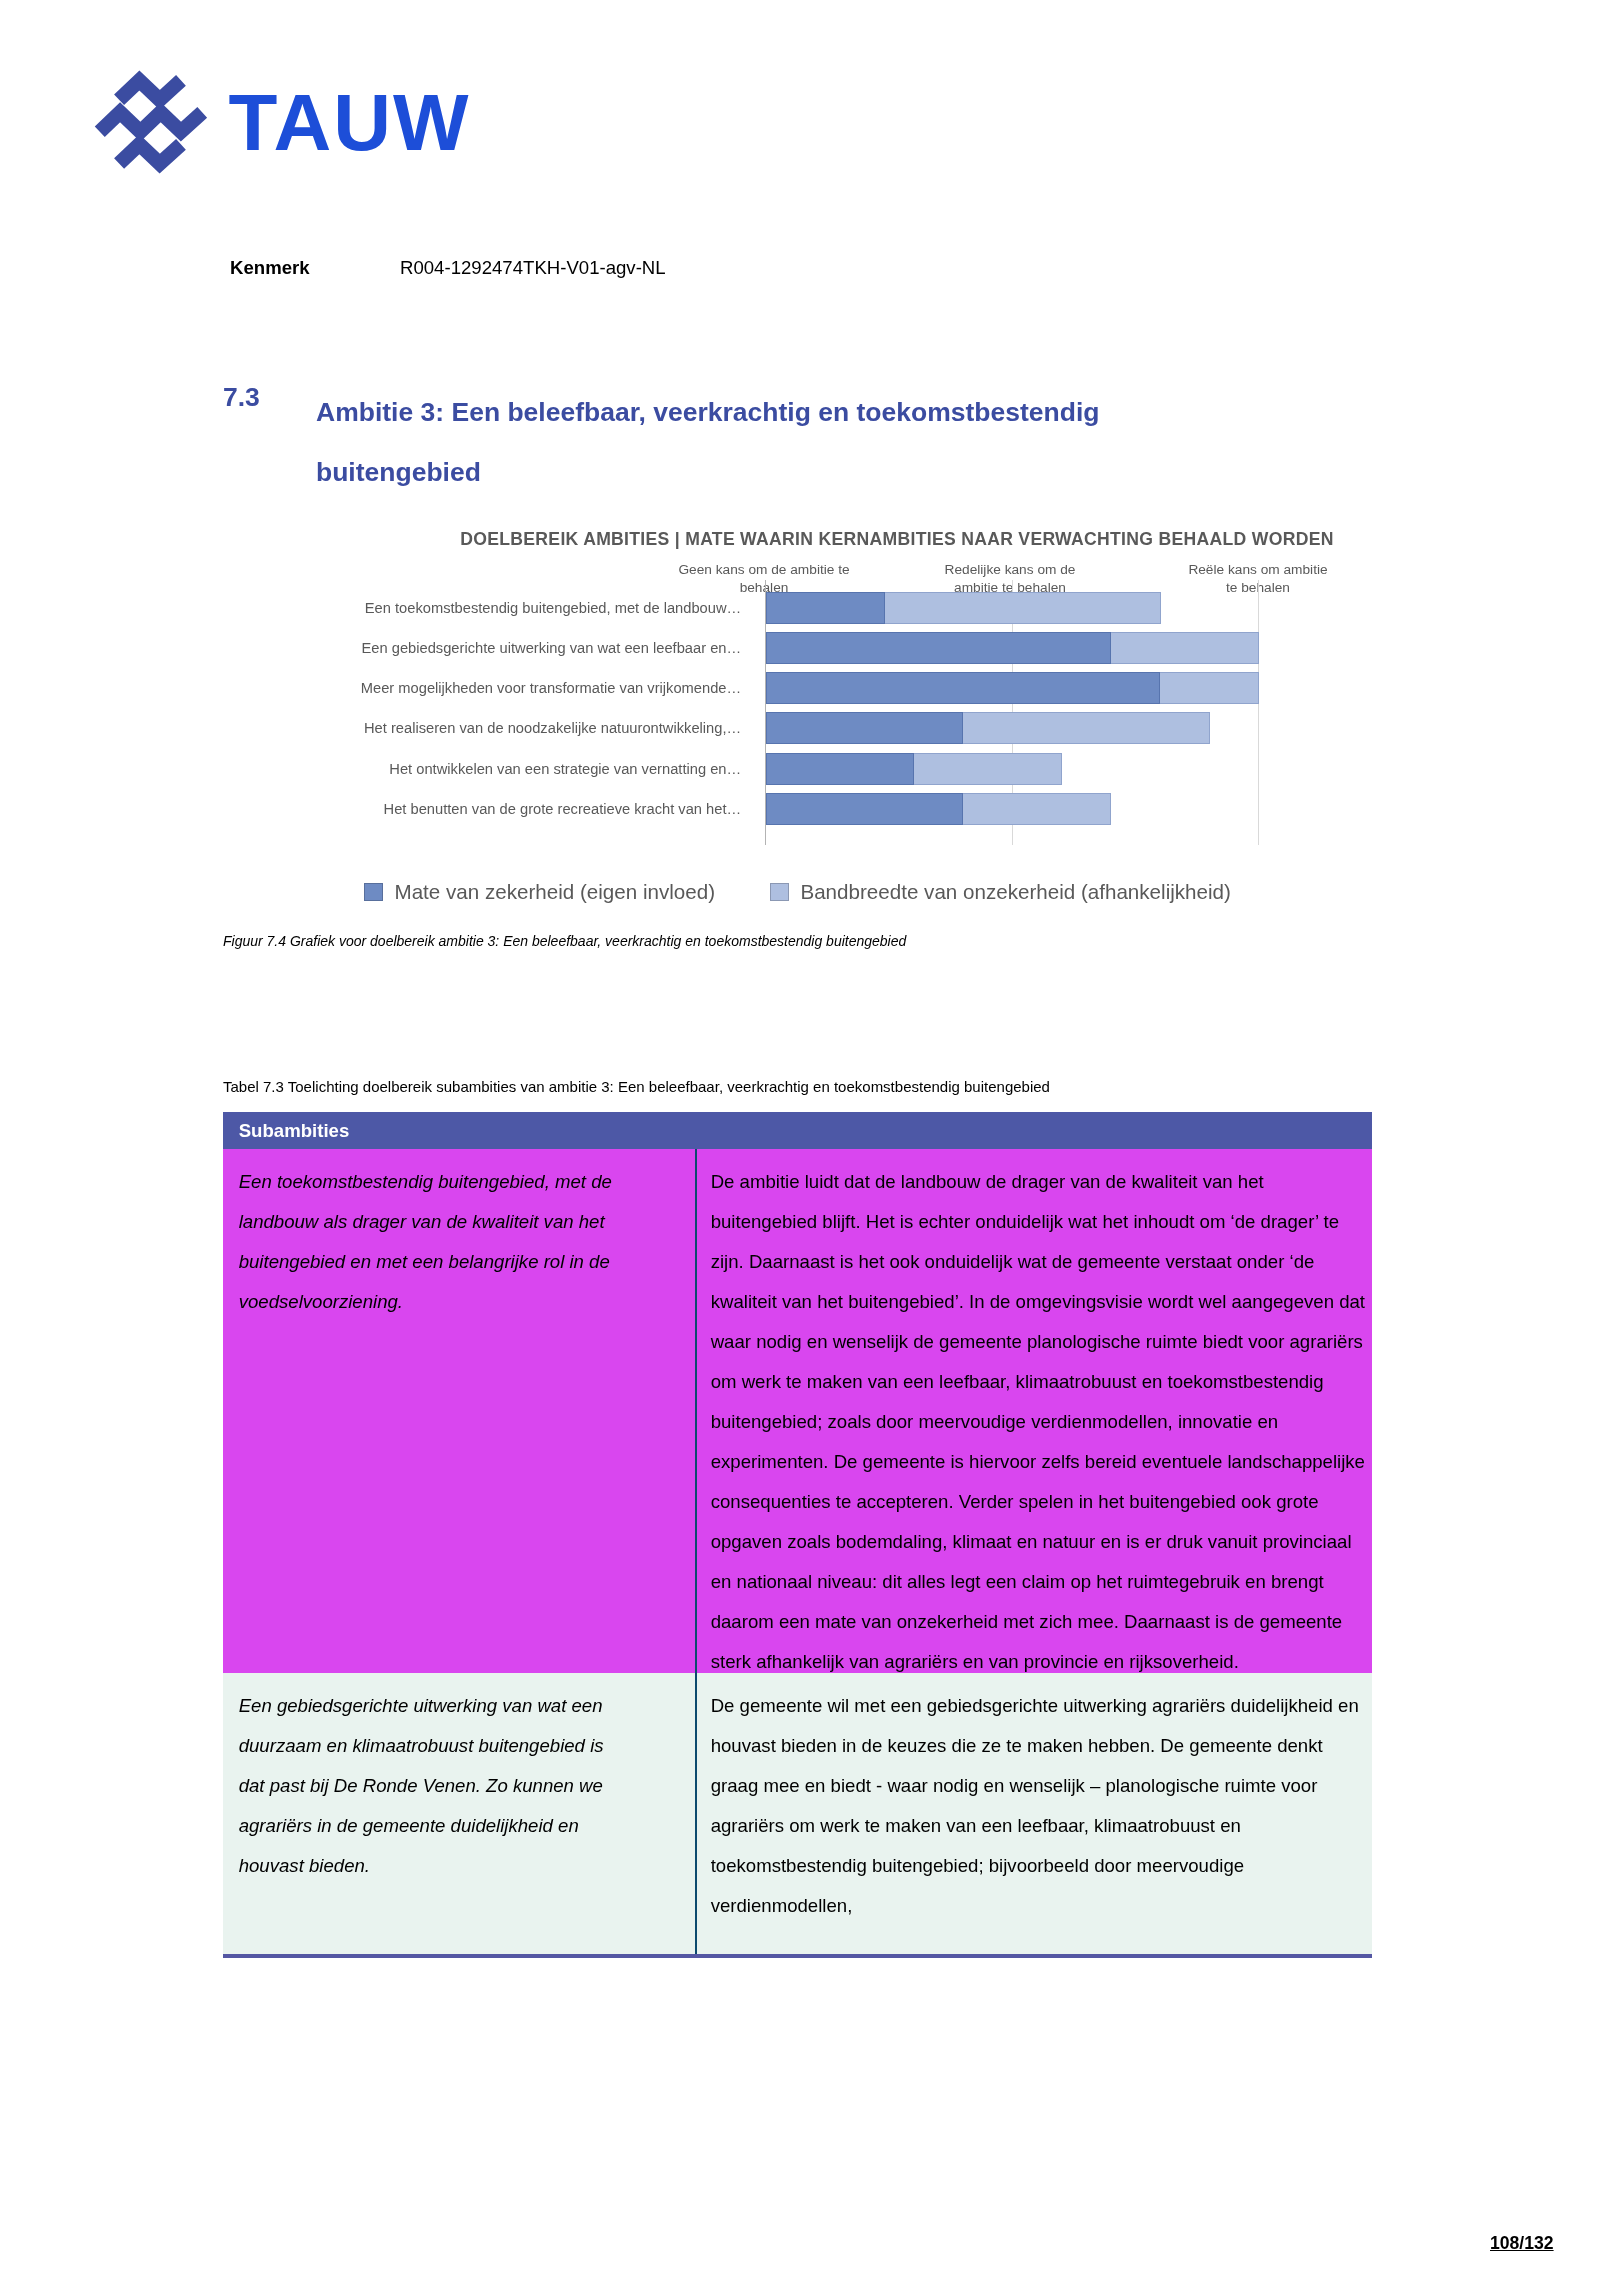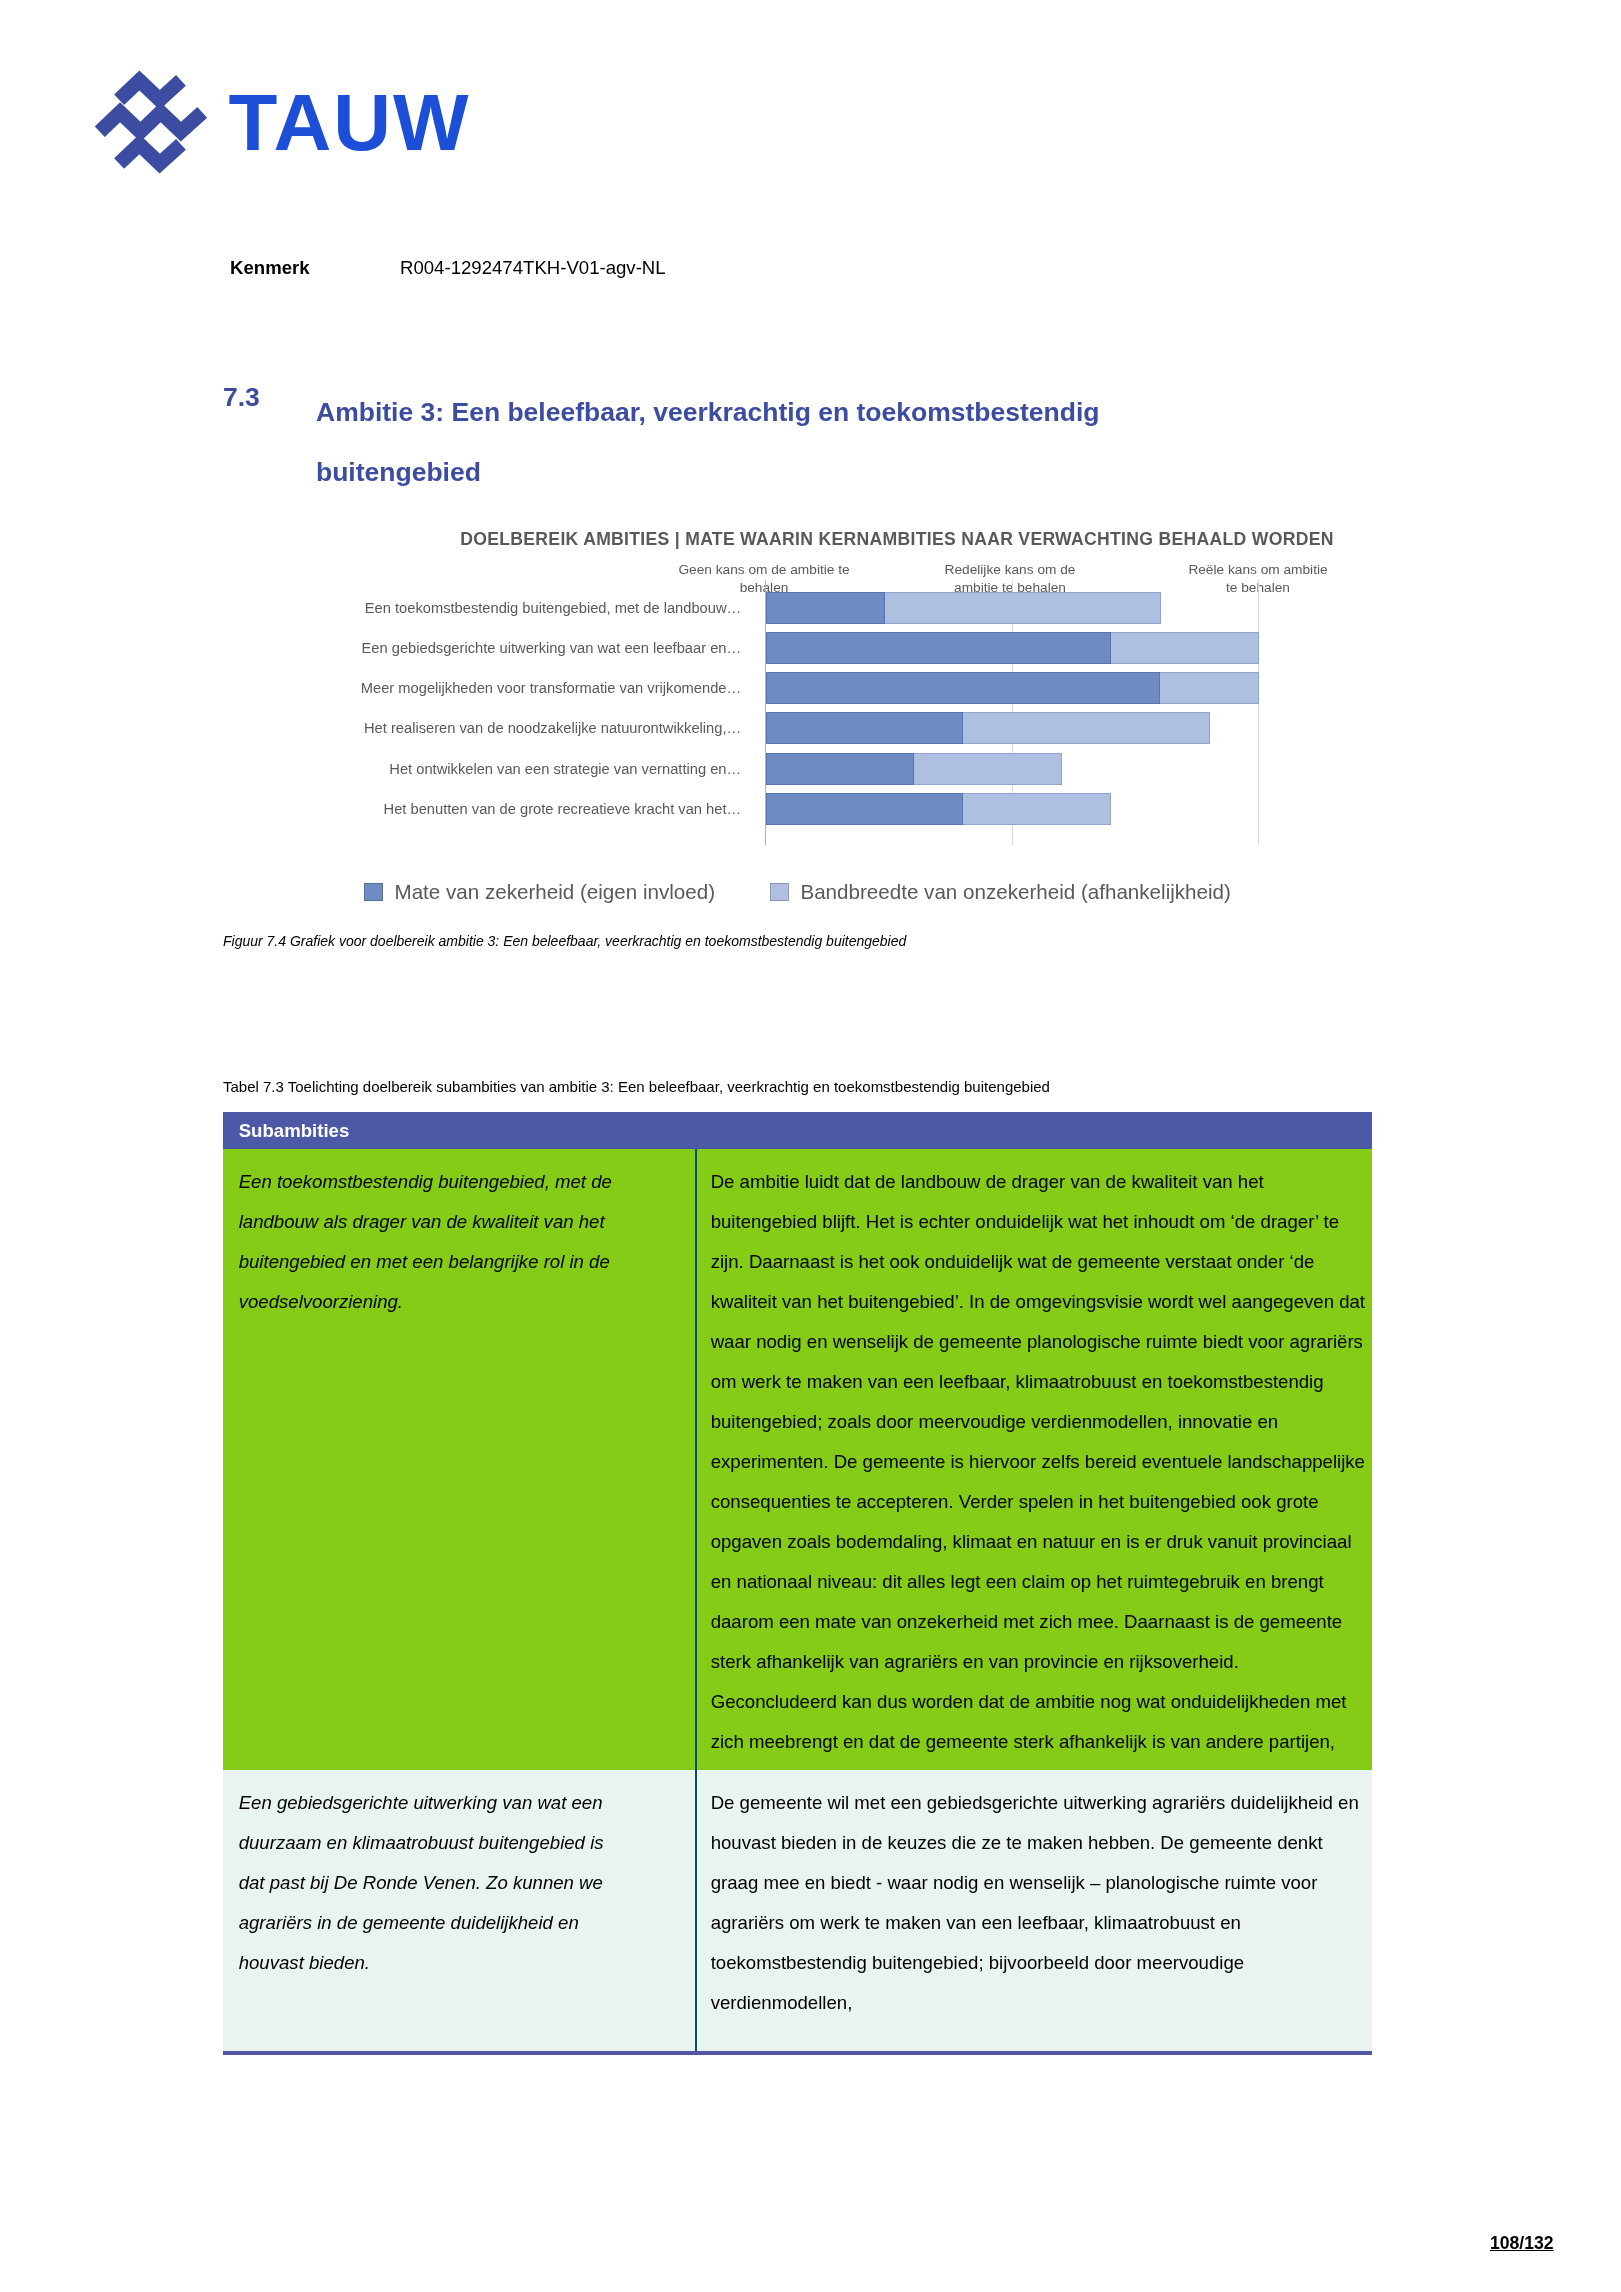--- a/index.html
+++ b/index.html
@@ -42,21 +42,21 @@
   
   .tbl-caption{left:223px;top:1065px;width:1098px;font-size:15px;line-height:43px;}
   .tbl{left:223px;top:1112px;width:1149px;}
   .tbl-header{display:flex;background:#4d58a6;color:#fff;font-weight:bold;font-size:18.6px;height:37px;align-items:center;}
   .th1{width:472px;padding-left:15.7px;box-sizing:border-box;}
   .th2{flex:1;padding-left:13.7px;}
   .tbl-row{display:flex;overflow:hidden;}
   .tbl-row .td{box-sizing:border-box;font-size:18.6px;line-height:40px;}
   .td1{width:472px;padding:12.7px 65px 0 15.7px;font-style:italic;}
   .td2{flex:1;padding:12.7px 3.9px 0 13.7px;border-left:2px solid #0c4a6e;}
-  .row1{height:621px;background:#84cc16;}
+  .row1{height:524px;background:#d946ef;}
   .row2{height:281px;background:#e9f3ef;border-bottom:4.9px solid #5457a3;}
 
   .page-number{left:1490px;top:2233px;font-size:17.6px;font-weight:bold;text-decoration:underline;}
 </style>
 </head>
 <body>
 
 <div class="logo">
   <svg width="116" height="108" viewBox="0 0 120 110">
     <g stroke="#3b4ca1" stroke-width="15" fill="none" stroke-linejoin="miter">

